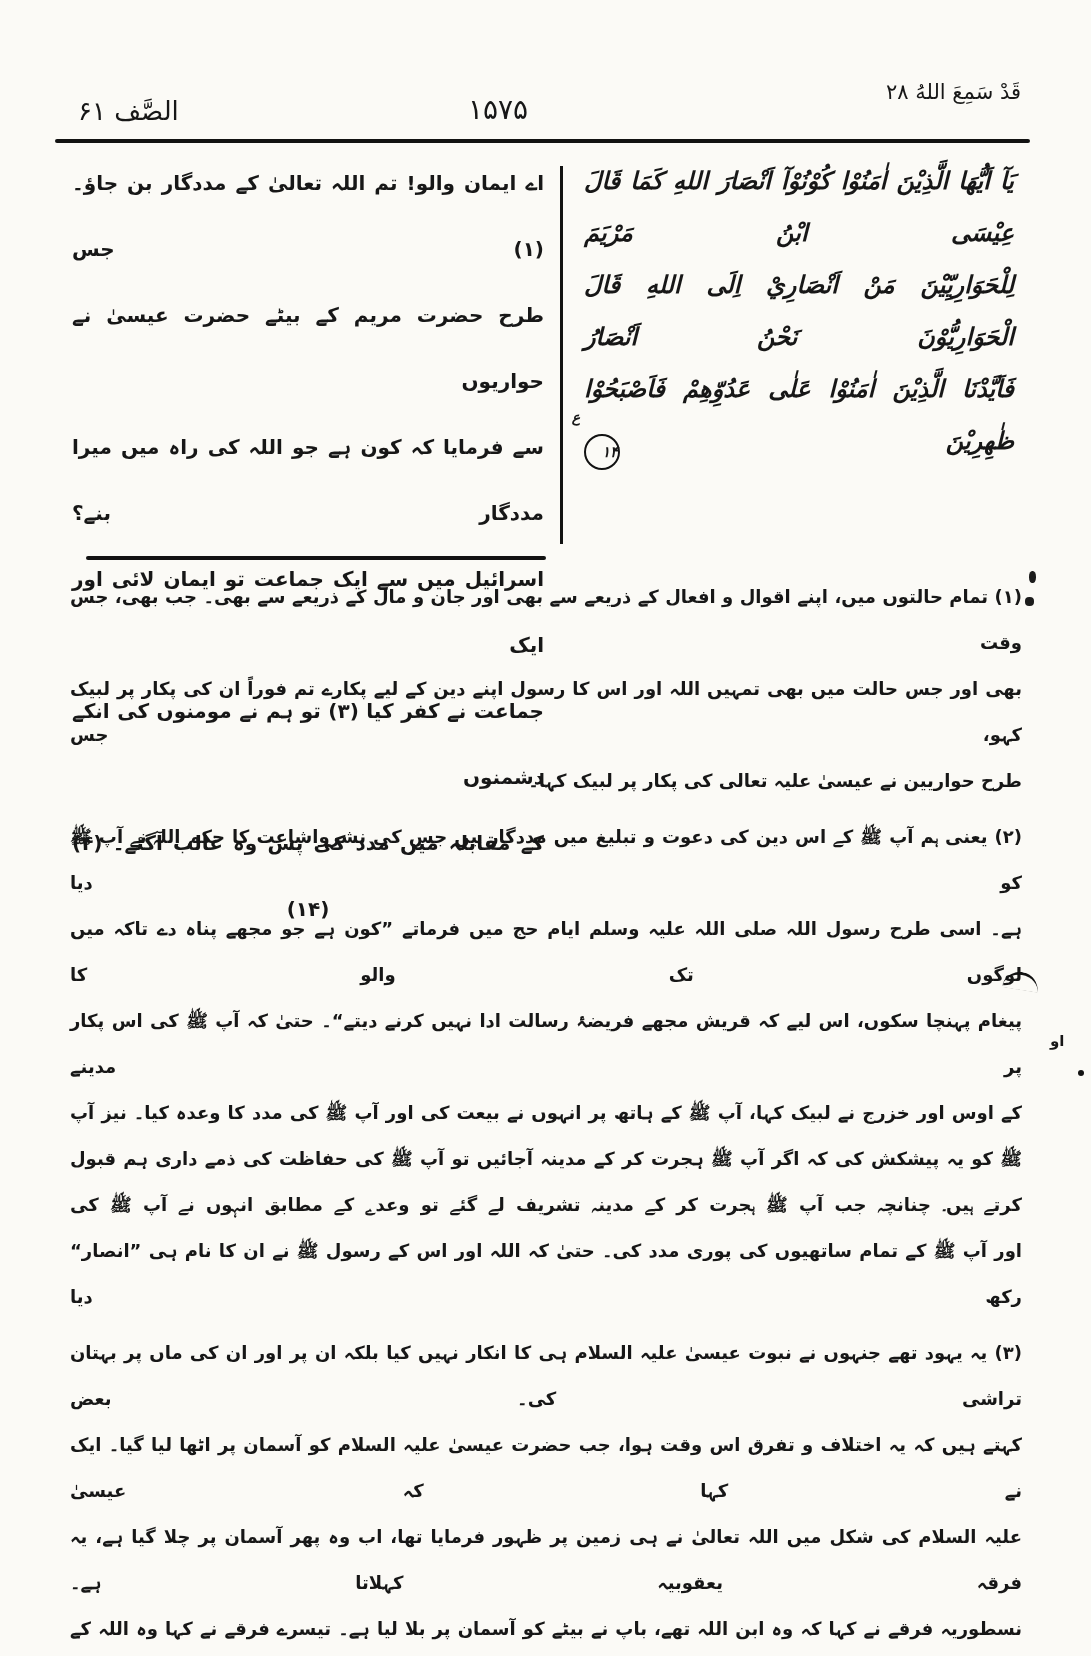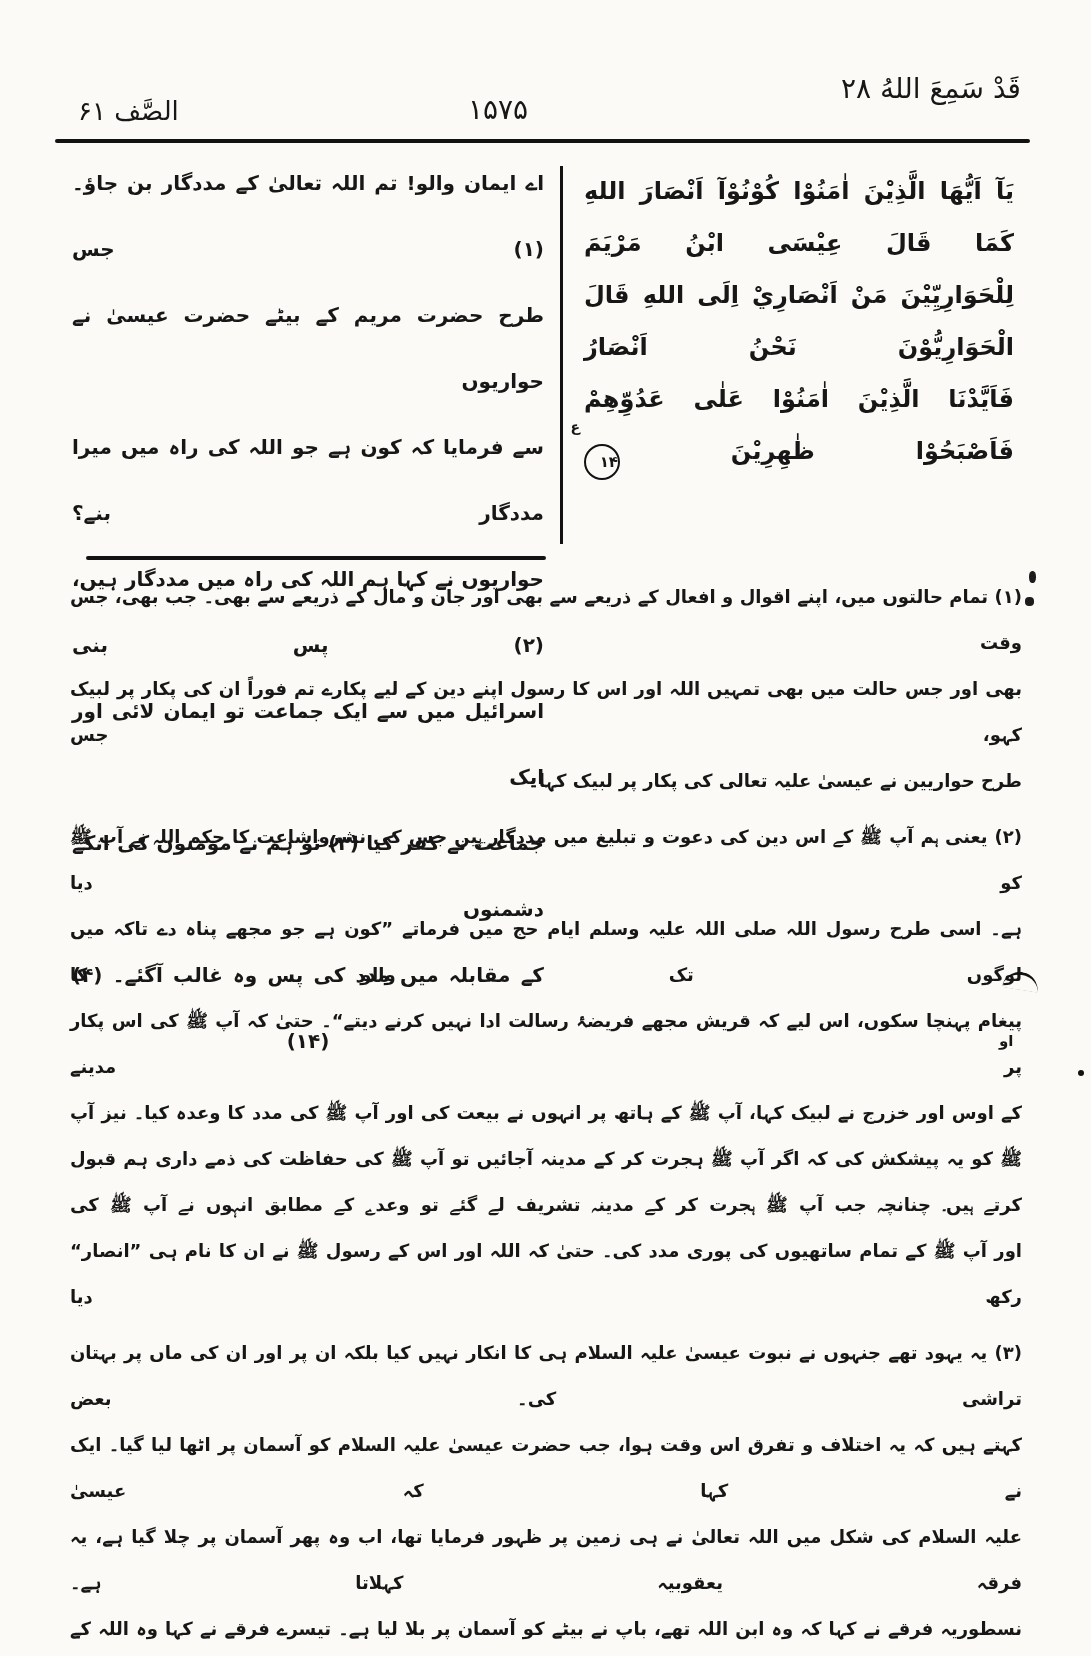--- a/index.html
+++ b/index.html
@@ -3,40 +3,40 @@
 <meta charset="utf-8">
 <style>
   html,body{margin:0;padding:0}
   body{
     width:1091px;height:1656px;position:relative;overflow:hidden;
     background:#fbfaf6;color:#171717;
     font-family:"DejaVu Sans",sans-serif;
     -webkit-font-smoothing:antialiased;
   }
   .hdr{position:absolute;font-weight:normal;direction:rtl;white-space:nowrap}
-  .hdr-juz{top:72px;right:70px;font-size:28px}
+  .hdr-juz{top:80px;right:70px;font-size:21px}
   .hdr-page{top:93px;left:468px;font-size:28px;letter-spacing:2px}
   .hdr-surah{top:96px;left:78px;font-size:26px}
   .rule-top{position:absolute;top:139px;left:55px;width:975px;height:4px;background:#121212;border-radius:2px}
 
   
   .trans-col{
     position:absolute;top:150px;left:72px;width:472px;
     direction:rtl;font-size:20px;font-weight:bold;line-height:66px;
   }
   .uline{text-align:justify;text-align-last:justify}
   .uline.center-last{text-align-last:center}
 
   
   .col-divider{position:absolute;top:166px;left:560px;width:3px;height:378px;background:#121212}
 
   
   .verse-col{
-    position:absolute;top:165px;left:584px;width:430px;
-    direction:rtl;font-size:24px;font-weight:bold;line-height:52px;
+    position:absolute;top:155px;left:584px;width:430px;
+    direction:rtl;font-size:24px;font-weight:bold;line-height:52px;font-style:italic;
   }
   .vline{text-align:justify;text-align-last:justify}
   .verse-end{position:relative;display:inline-block;margin-right:10px;white-space:nowrap}
   .ruku-ain{position:absolute;top:-24px;right:40px;font-size:14px;font-weight:bold}
   .vnum{
     display:inline-block;width:32px;height:32px;border:2.5px solid #121212;border-radius:50%;
     line-height:32px;text-align:right;font-size:15px;vertical-align:-8px;font-weight:bold;
   }
 
   
@@ -48,21 +48,21 @@
     direction:rtl;font-size:18px;font-weight:bold;line-height:46px;
   }
   .footnote{margin-bottom:10px}
   .fline{text-align:justify;text-align-last:justify}
   .fline.endline{text-align-last:right}
 
   
   .scan-dash-a{position:absolute;left:1029px;top:571px;width:7px;height:12px;background:#1c1c1c;border-radius:45%}
   .scan-dash-b{position:absolute;left:1025px;top:597px;width:9px;height:9px;background:#1c1c1c;border-radius:45%}
   .scan-curve{position:absolute;left:1003px;top:972px;width:36px;height:15px;border-top:3px solid #121212;border-radius:50% 50% 0 0 / 100% 100% 0 0;transform:rotate(9deg)}
-  .edge-text{position:absolute;left:999px;top:1032px;font-size:15px;font-weight:bold;direction:rtl}
+  .edge-text{position:absolute;left:1050px;top:1032px;font-size:15px;font-weight:bold;direction:rtl}
   .edge-dot{position:absolute;left:1078px;top:1070px;width:6px;height:6px;background:#121212;border-radius:50%}
 </style>
 </head>
 <body>
 
 <div class="hdr hdr-juz">قَدْ سَمِعَ اللهُ ۲۸</div>
 <div class="hdr hdr-page">۱۵۷۵</div>
 <div class="hdr hdr-surah">الصَّف ۶۱</div>
 <div class="rule-top"></div>
 
@@ -77,21 +77,20 @@
     </span>
   </div>
 </section>
 
 <div class="col-divider"></div>
 
 <section class="trans-col">
   <div class="uline">اے ایمان والو! تم اللہ تعالیٰ کے مددگار بن جاؤ۔ (۱) جس</div>
   <div class="uline">طرح حضرت مریم کے بیٹے حضرت عیسیٰ نے حواریوں</div>
   <div class="uline">سے فرمایا کہ کون ہے جو اللہ کی راہ میں میرا مددگار بنے؟</div>
-  <div class="uline">حواریوں نے کہا ہم اللہ کی راہ میں مددگار ہیں، (۲) پس بنی</div>
   <div class="uline">اسرائیل میں سے ایک جماعت تو ایمان لائی اور ایک</div>
   <div class="uline">جماعت نے کفر کیا (۳) تو ہم نے مومنوں کی انکے دشمنوں</div>
   <div class="uline center-last">کے مقابلہ میں مدد کی پس وہ غالب آگئے۔ (۴) (۱۴)</div>
 </section>
 
 <div class="fn-rule"></div>
 
 <section class="footnotes">
   <div class="footnote">
     <div class="fline">(۱) تمام حالتوں میں، اپنے اقوال و افعال کے ذریعے سے بھی اور جان و مال کے ذریعے سے بھی۔ جب بھی، جس وقت</div>

